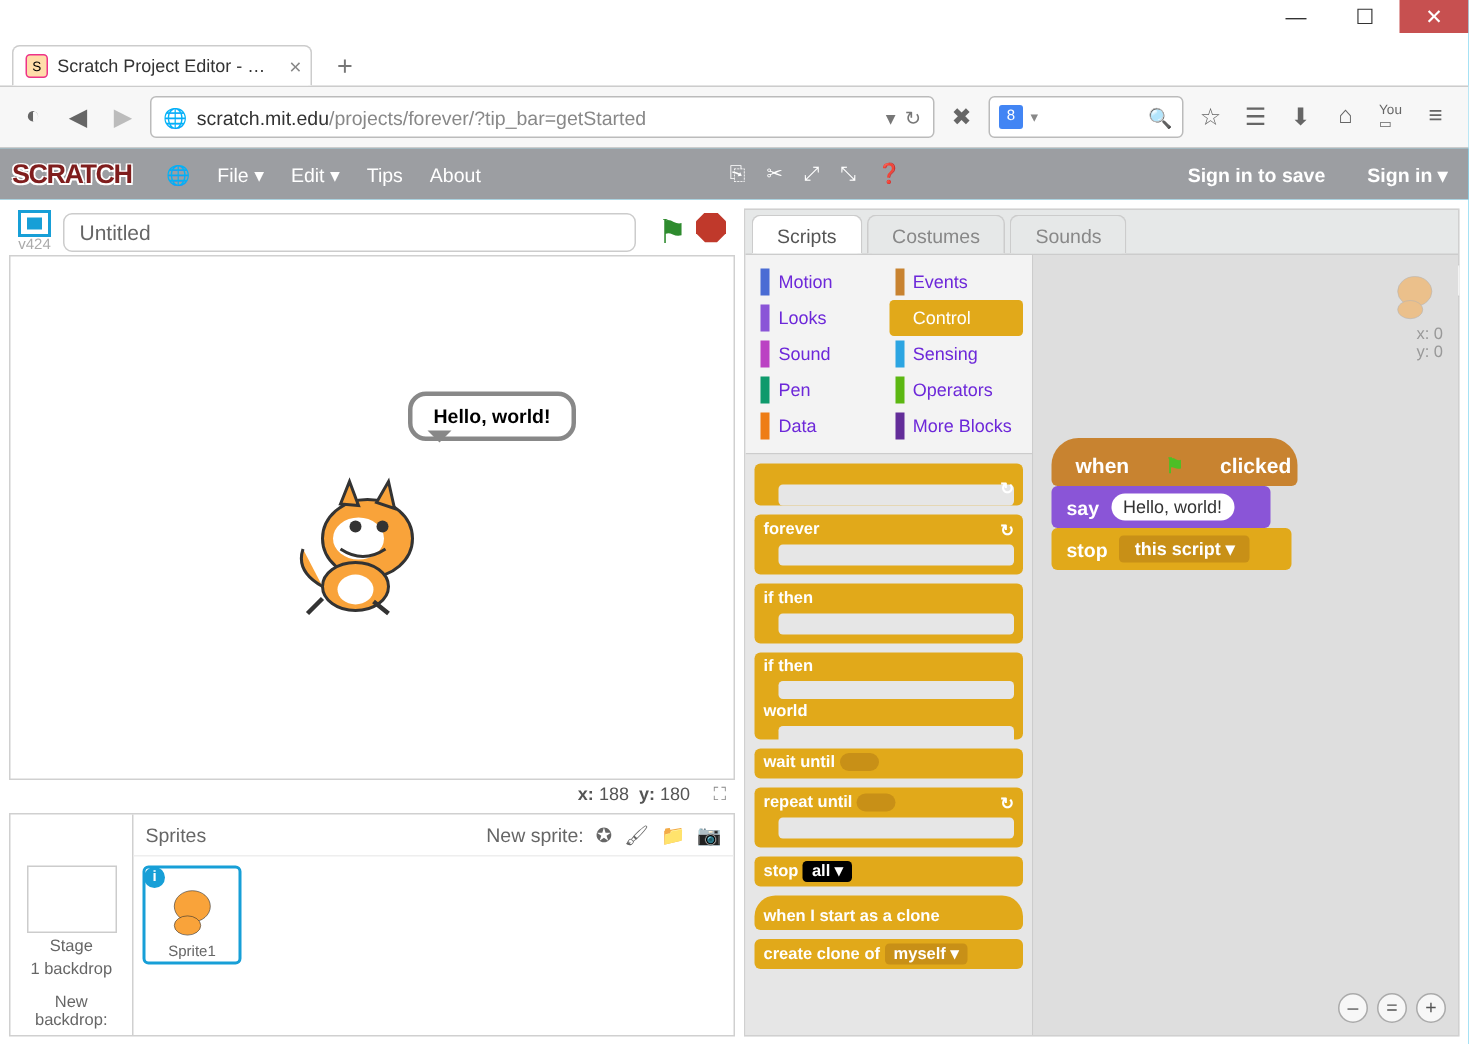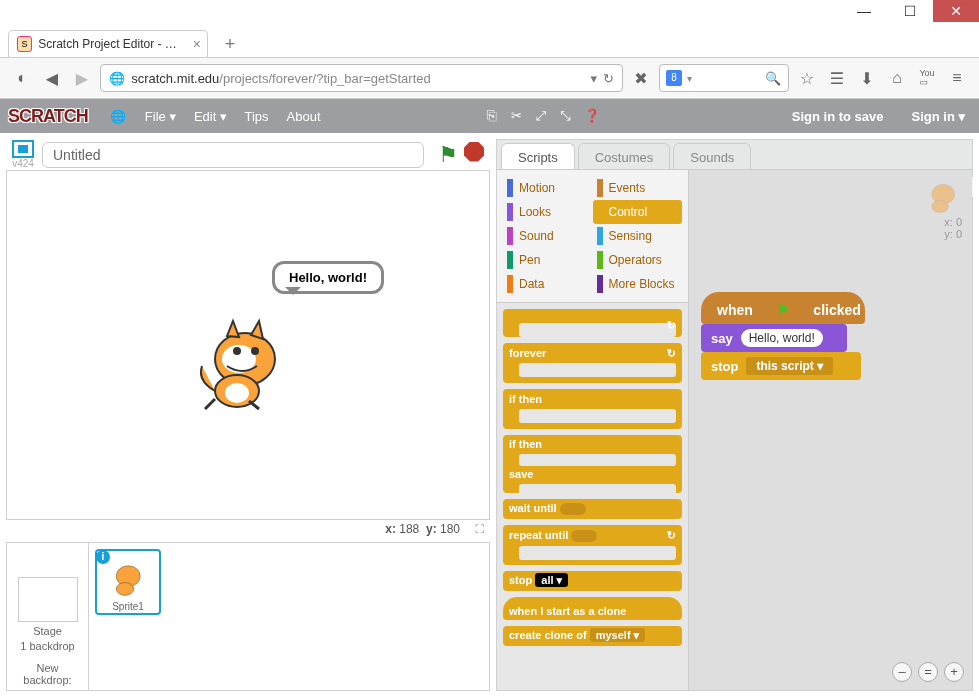--- a/index.html
+++ b/index.html
@@ -61,21 +61,21 @@
   .sprite-item .info-i { position:absolute; left:-1px; top:-1px; width:14px;height:14px; border-radius:50%; background:#179fd7; color:#fff; font-size:10px; font-weight:bold; line-height:14px;}
   .sprite-item .name{ position:absolute; bottom:1px; left:0; right:0; font-size:10px; color:#666;}
   
   .right-col { flex:1; display:flex; flex-direction:column; border:1px solid #d0d0d0; background:#f2f2f2; position:relative;}
   .tabs { display:flex; background:#e6e8e8; height:30px; align-items:flex-end; padding-left:4px; gap:3px; border-bottom:1px solid #ccc;}
   .tab { padding:6px 16px 4px; font-size:13px; color:#888; background:#e6e8e8; border:1px solid #ccc; border-bottom:none; border-radius:6px 6px 0 0;}
   .tab.active { background:#fff; color:#555;}
   .pane-body { flex:1; display:flex; overflow:hidden;}
   .palette-col { width:192px; background:#e6e6e6; border-right:1px solid #ccc; display:flex; flex-direction:column;}
   .category-grid{ display:grid; grid-template-columns:1fr 1fr; gap:0; padding:6px; background:#f3f3f3; border-bottom:1px solid #ccc;}
-  .category{ display:flex; align-items:center; gap:6px; padding:3px 4px; font-size:12px; color:#a16207; border-radius:3px;}
+  .category{ display:flex; align-items:center; gap:6px; padding:3px 4px; font-size:12px; color:#6d28d9; border-radius:3px;}
   .category.active{ background:#e1a91a; color:#fff;}
   .cat-swatch{width:6px; height:18px;}
   .blocks-list{ flex:1; overflow:hidden; padding:6px 6px; background:#e6e6e6; display:flex; flex-direction:column; gap:6px;}
   .cblock{ background:#e1a91a; color:#fff; font-weight:bold; font-size:11px; border-radius:4px; padding:3px 6px; position:relative; min-height:20px;}
   .cblock.cshape { height:40px; padding-top:4px; }
   .cblock.cshape::after { content:''; display:block; background:#e6e6e6; height:14px; margin:4px 0 2px 10px; border-radius:3px;}
   .script-area{ flex:1; background:#dedede; position:relative; }
   .script-corner { position:absolute; right:10px; top:6px; text-align:right; color:#999; font-size:11px;}
   .zoom-ctrls{ position:absolute; right:8px; bottom:8px; display:flex; gap:6px;}
   .zoom-ctrls span{ width:20px;height:20px; border:1px solid #aaa; border-radius:10px; background:#f7f7f7; text-align:center; line-height:18px; font-size:13px; color:#555;}
@@ -194,20 +194,30 @@
     </div>
     <div class="sprites-panel">
       <div class="stage-thumb-col">
         <div style="height:28px;"></div>
         <div class="stage-thumb"></div>
         <div class="lbl">Stage</div>
         <div class="lbl">1 backdrop</div>
         <div class="lbl" style="margin-top:10px;">New backdrop:</div>
       </div>
       <div class="sprites-main">
+        <div class="sprites-header">
+          <span class="spr-title">Sprites</span>
+          <span class="new-sprite">New sprite:</span>
+          <div class="sp-icons">
+            <span>✪</span>
+            <span>🖌</span>
+            <span>📁</span>
+            <span>📷</span>
+          </div>
+        </div>
         <div class="sprites-body">
           <div class="sprite-item">
             <span class="info-i">i</span>
             <svg class="mini-cat" viewBox="0 0 95 100" style="margin-top:6px;">
               <ellipse cx="48" cy="48" rx="30" ry="26" fill="#f9a33a" stroke="#333"></ellipse>
               <ellipse cx="40" cy="80" rx="22" ry="16" fill="#f9a33a" stroke="#333"></ellipse>
             </svg>
             <div class="name">Sprite1</div>
           </div>
         </div>
@@ -268,21 +278,21 @@
           </div>
         <div class="blocks-list">
           <div class="cblock cshape" style="height:28px;padding-top:10px;">
               <span style="float:right;">↻</span>
             </div>
           <div class="cblock cshape"><span>forever</span><span style="float:right;">↻</span></div>
           <div class="cblock cshape"><span>if        then</span></div>
           <div class="cblock" style="height:58px;">
              <span>if        then</span>
              <div style="background:#e6e6e6;height:12px;margin:4px 0 2px 10px;border-radius:3px;"></div>
-             <span>save</span>
+             <span>world</span>
              <div style="background:#e6e6e6;height:12px;margin:4px 0 2px 10px;border-radius:3px;"></div>
           </div>
           <div class="cblock"><span>wait until</span> <span style="display:inline-block;width:26px;height:12px;background:#c89017;border-radius:7px;vertical-align:middle;"></span></div>
           <div class="cblock cshape"><span>repeat until</span> <span style="display:inline-block;width:26px;height:12px;background:#c89017;border-radius:7px;vertical-align:middle;"></span><span style="float:right;">↻</span></div>
           <div class="cblock"><span>stop</span> <span style="background:#000000;padding:1px 6px;border-radius:3px;">all ▾</span></div>
           <div class="cblock" style="border-radius:14px 14px 4px 4px;padding-top:8px;"><span>when I start as a clone</span></div>
           <div class="cblock"><span>create clone of</span> <span style="background:#c89017;padding:1px 6px;border-radius:3px;">myself ▾</span></div>
         </div>
       </div>
       <div class="script-area">

